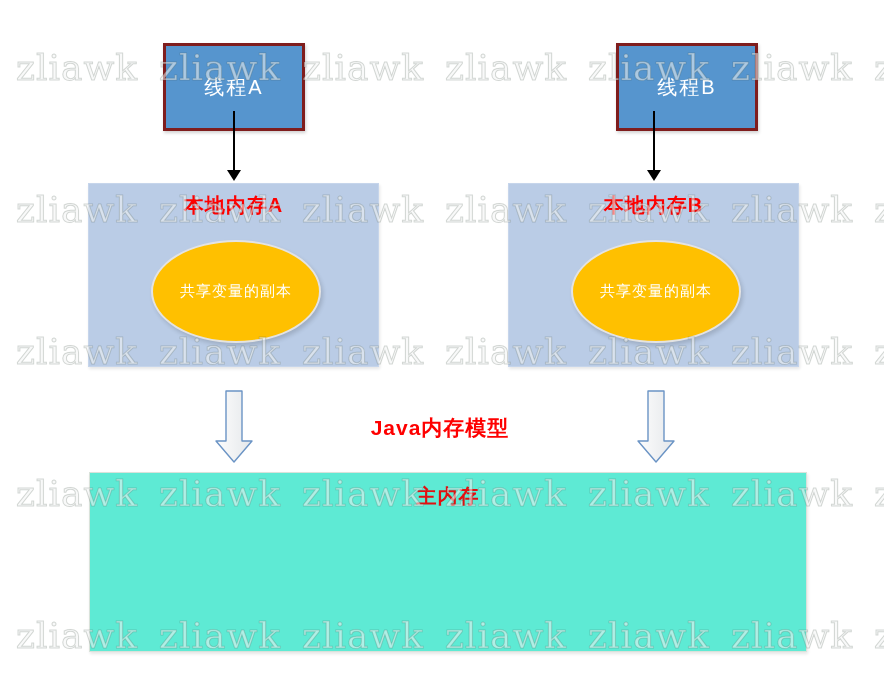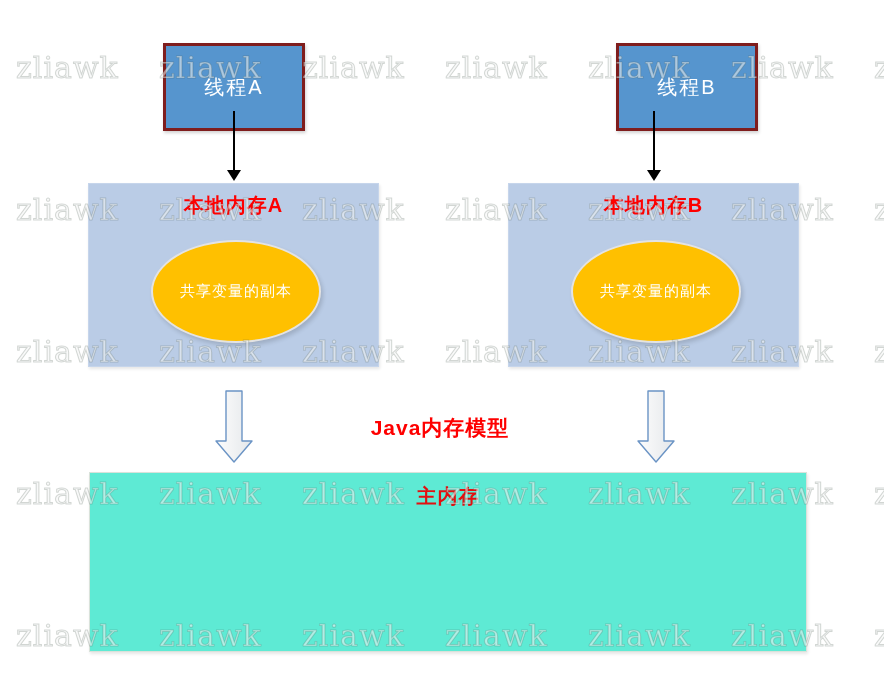--- a/index.html
+++ b/index.html
@@ -5,21 +5,21 @@
   html,body{margin:0;padding:0;background:#ffffff;}
   .canvas{
     position:relative;width:884px;height:699px;background:#ffffff;overflow:hidden;
     font-family:"Liberation Sans","DejaVu Sans",sans-serif;
   }
   
   .wm-layer{position:absolute;inset:0;z-index:5;pointer-events:none;}
   .wm{
     position:absolute;display:block;height:40px;line-height:40px;
     font-family:"DejaVu Serif","Liberation Serif",serif;
-    font-size:30px;letter-spacing:1px;
+    font-size:36px;letter-spacing:1px;
     color:rgba(255,255,255,0.50);
     -webkit-text-stroke:1px rgba(70,85,75,0.22);
     text-shadow:0 0 1px rgba(120,130,125,0.10);
     user-select:none;
   }
   
   .shape{position:absolute;box-sizing:border-box;}
   .thread-box{
     width:142px;height:88px;background:#5695CE;border:3px solid #7f1d1d;
     color:#ffffff;font-size:20px;letter-spacing:2px;

